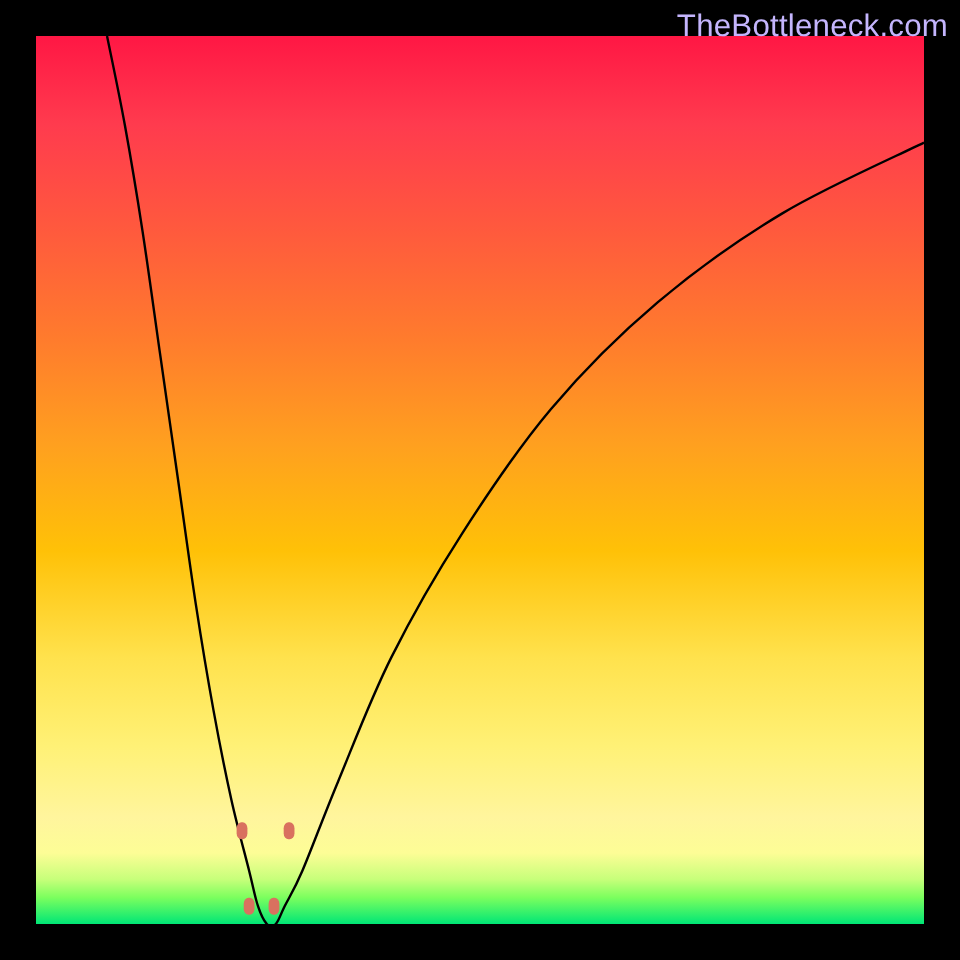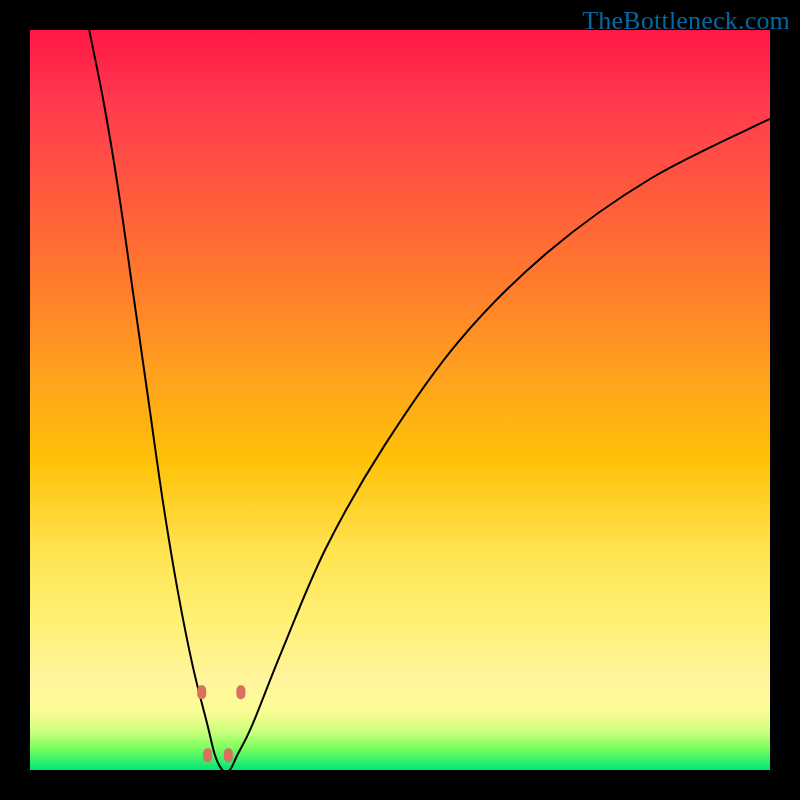--- a/index.html
+++ b/index.html
@@ -28,22 +28,22 @@
       #fff59d 88%,
       #fdfd96 92%,
       #c6ff7a 95%,
       #7cff5e 97%,
       #00e676 100%);
   }
   .watermark {
     position: absolute;
     top: 6px;
     right: 10px;
-    color: #0369a1;
-    font-family: Liberation Serif, serif;
+    color: #c4b5fd;
+    font-family: Liberation Sans, sans-serif;
     font-size: 26px;
     letter-spacing: 0.2px;
     z-index: 5;
     user-select: none;
   }
   svg.curve {
     position: absolute;
     left: 0; top: 0;
     width: 100%; height: 100%;
     z-index: 3;

